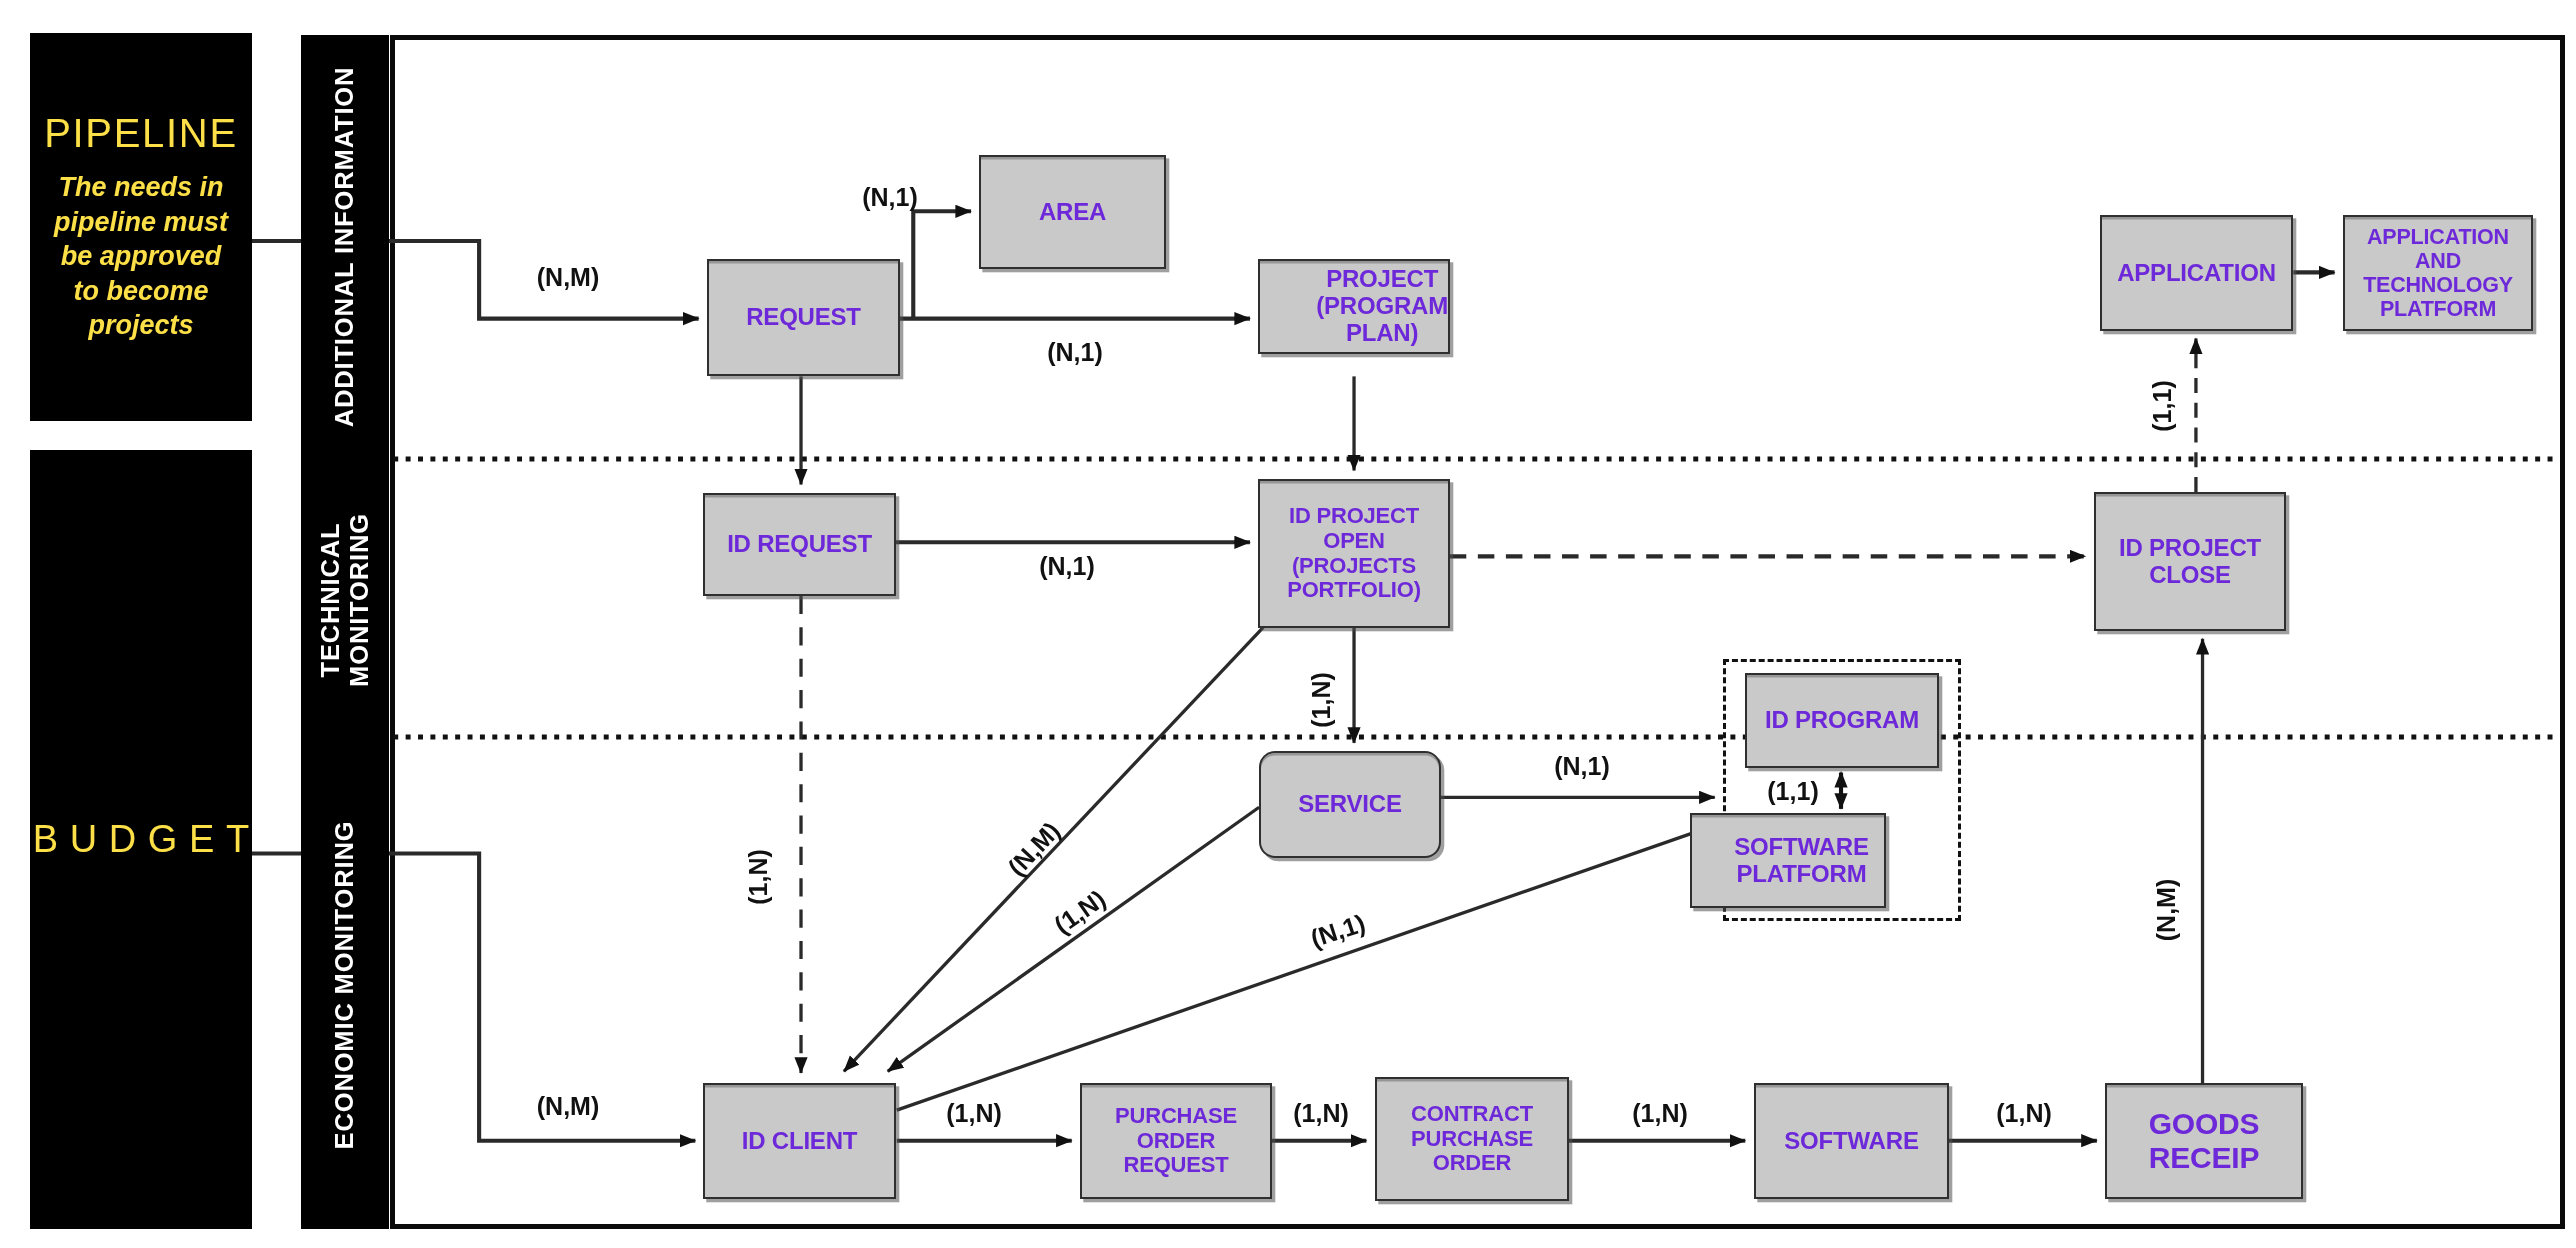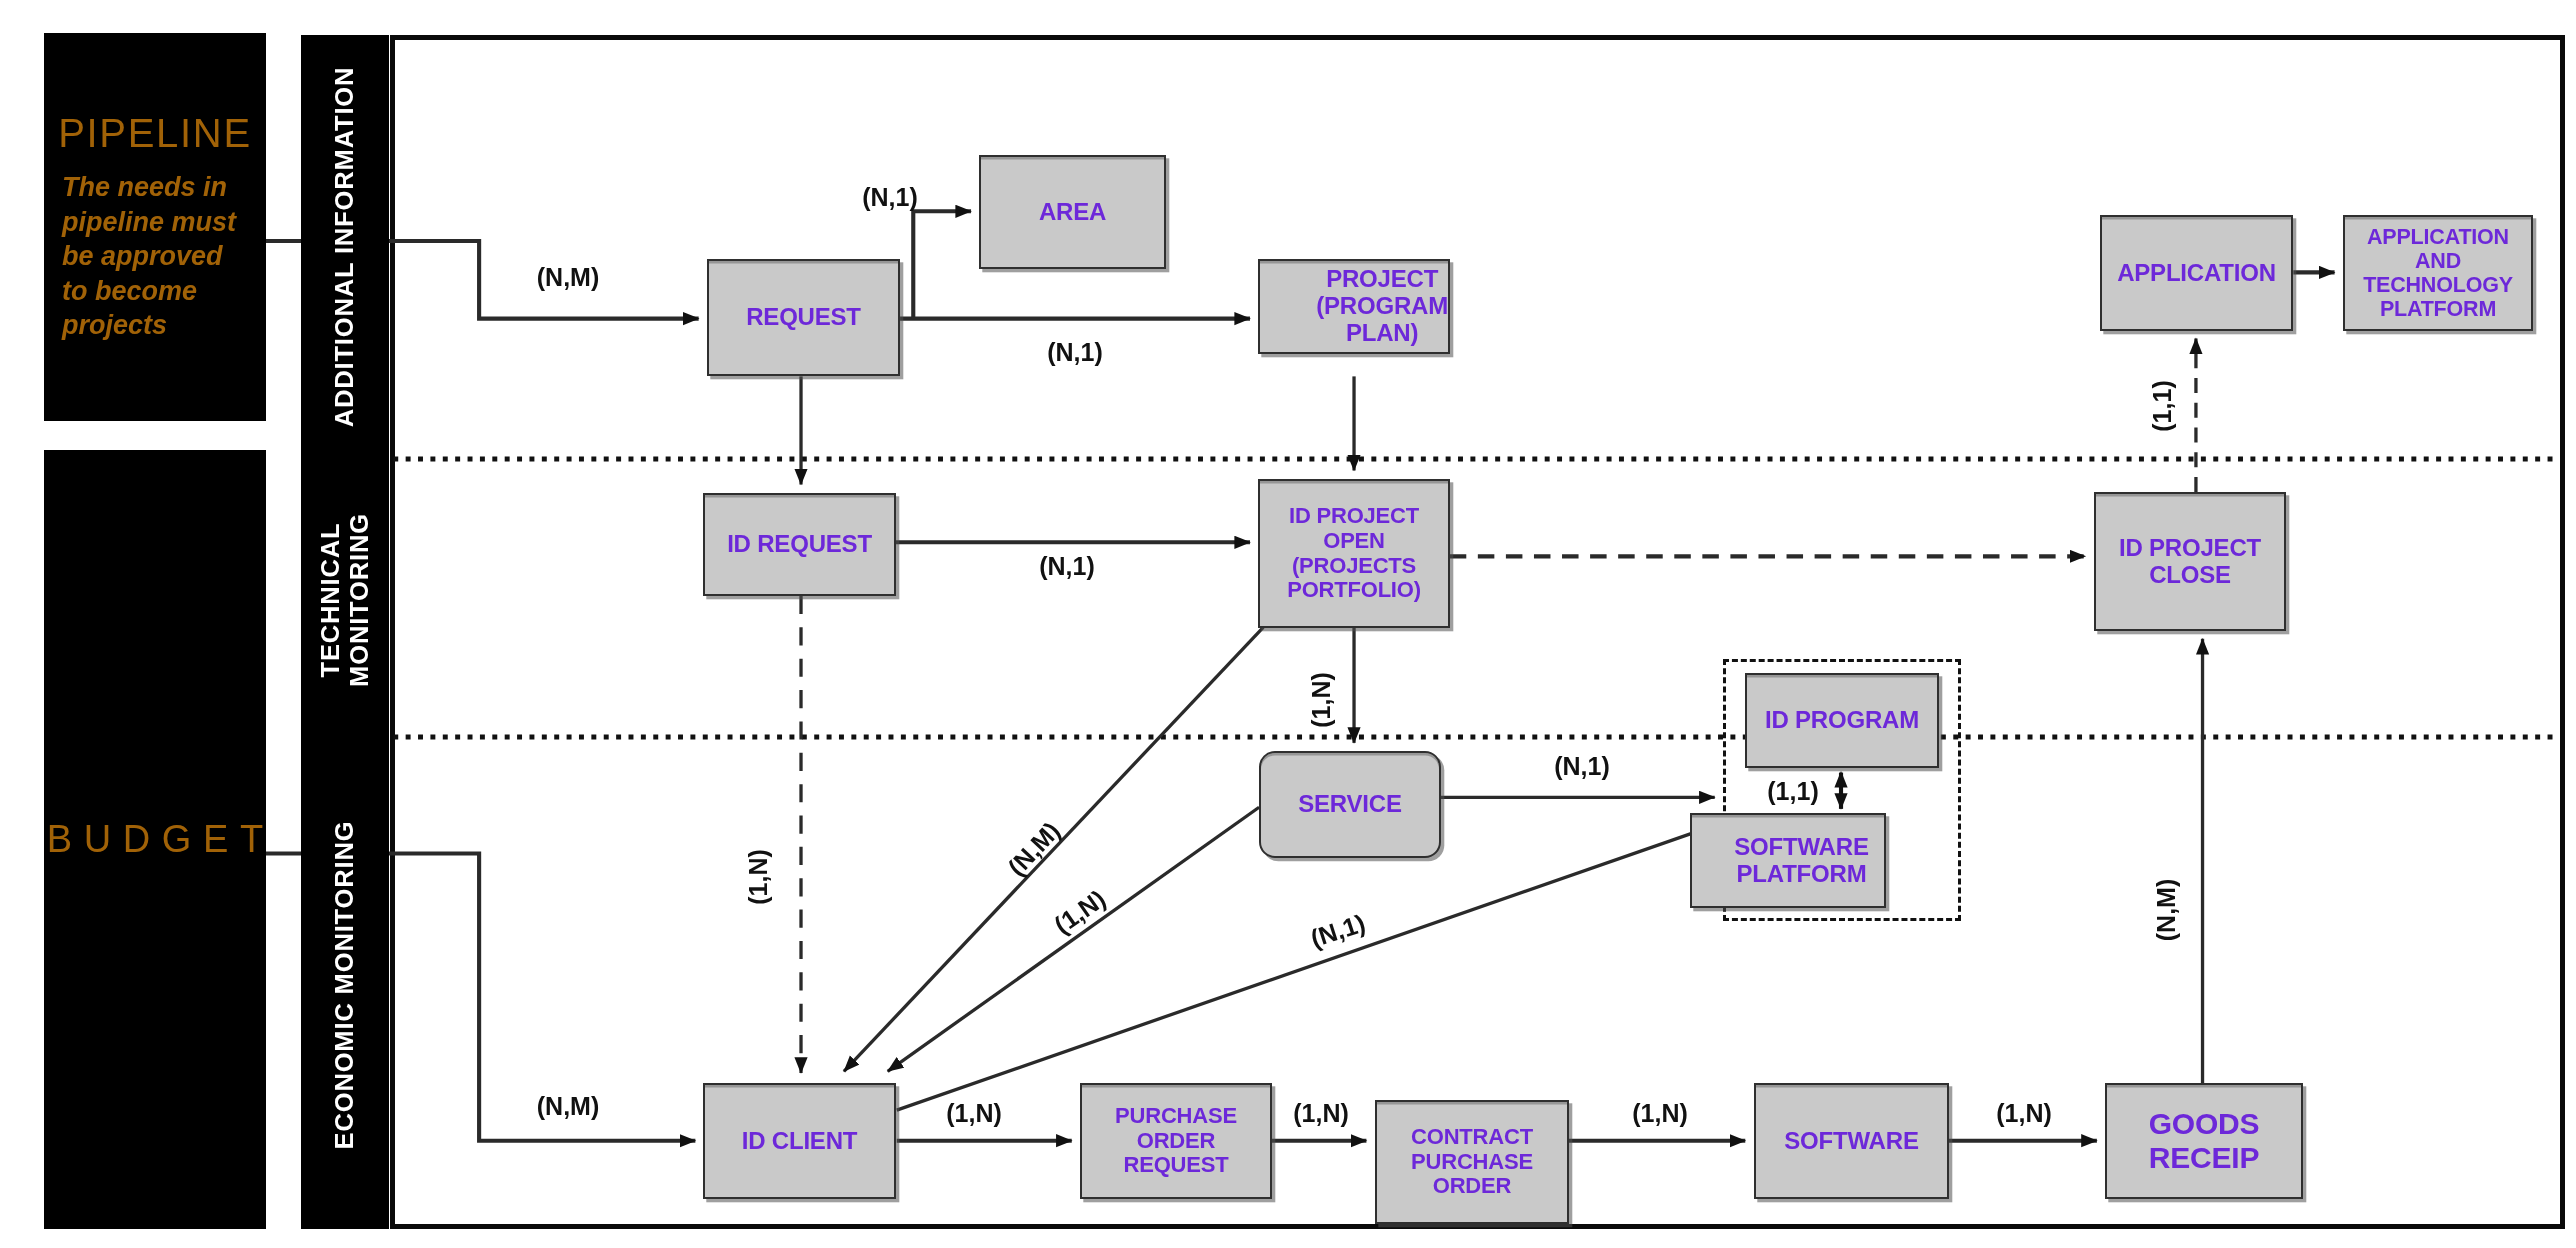--- a/index.html
+++ b/index.html
@@ -1,22 +1,22 @@
 <!DOCTYPE html>
 <html style="font-size:13.2px"><head>
 <meta charset="utf-8">
 <style>
   html,body{margin:0;padding:0;background:#ffffff;}
   #canvas{position:relative;width:2576px;height:1248px;background:#ffffff;overflow:hidden;
           font-family:"Liberation Sans", sans-serif;}
   
   #wires{position:absolute;left:0;top:0;width:2576px;height:1248px;z-index:1;}
   
-  .panel{position:absolute;background:#000;color:#a16207;z-index:2;display:flex;flex-direction:column;
-         align-items:center;text-align:left;margin-left:14px;}
+  .panel{position:absolute;background:#000;color:#fde047;z-index:2;display:flex;flex-direction:column;
+         align-items:center;text-align:center;}
   #pipeline-panel{left:30px;top:33px;width:222px;height:388px;padding-top:78px;box-sizing:border-box;}
   #budget-panel{left:30px;top:450px;width:222px;height:779px;justify-content:center;box-sizing:border-box;}
   .panel-title{font-size:40px;font-weight:400;letter-spacing:1.7px;line-height:1.1;}
   .budget-title{font-size:38px;font-weight:400;letter-spacing:11.6px;text-indent:11.6px;}
   .panel-desc{font-size:27px;font-style:italic;font-weight:600;line-height:1.28;max-width:186px;
               margin-top:15px;white-space:pre-line;}
   
   #sidebar{position:absolute;left:301px;top:35px;width:88px;height:1194px;background:#000;z-index:3;}
   .side-label{position:absolute;left:345px;color:#fff;font-weight:700;font-size:25.6px;line-height:1.15;
               letter-spacing:0.8px;white-space:pre-line;text-align:center;z-index:4;
@@ -159,21 +159,21 @@
     <span>SOFTWARE
 PLATFORM</span>
     </div>
   <div class="node" style="left:703px;top:1083px;width:193px;height:116px;">
     <span>ID CLIENT</span>
     </div>
   <div class="node" style="left:1080px;top:1083px;width:192px;height:116px;">
     <span style="font-size:22px;">PURCHASE
 ORDER REQUEST</span>
     </div>
-  <div class="node" style="left:1375px;top:1100px;width:194px;height:124px;">
+  <div class="node" style="left:1375px;top:1077px;width:194px;height:124px;">
     <span style="font-size:22px;">CONTRACT
 PURCHASE
 ORDER</span>
     </div>
   <div class="node" style="left:1754px;top:1083px;width:195px;height:116px;">
     <span>SOFTWARE</span>
     </div>
   <div class="node" style="left:2105px;top:1083px;width:198px;height:116px;">
     <span style="font-size:30px;">GOODS RECEIP</span>
     </div>

